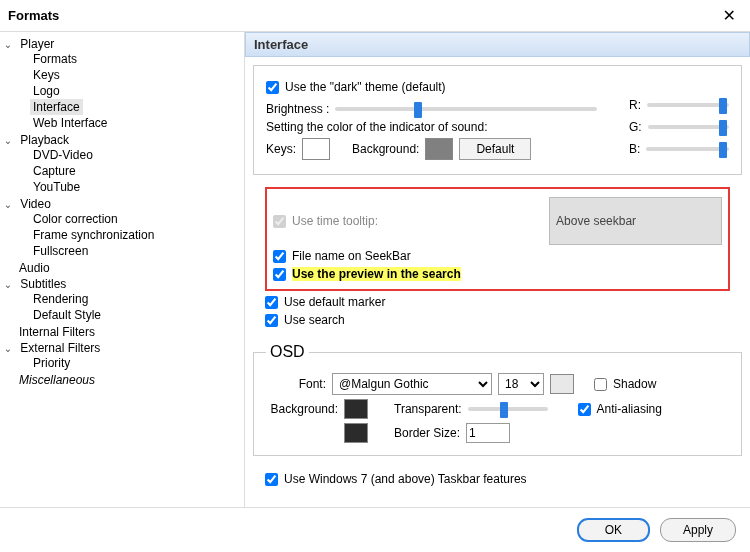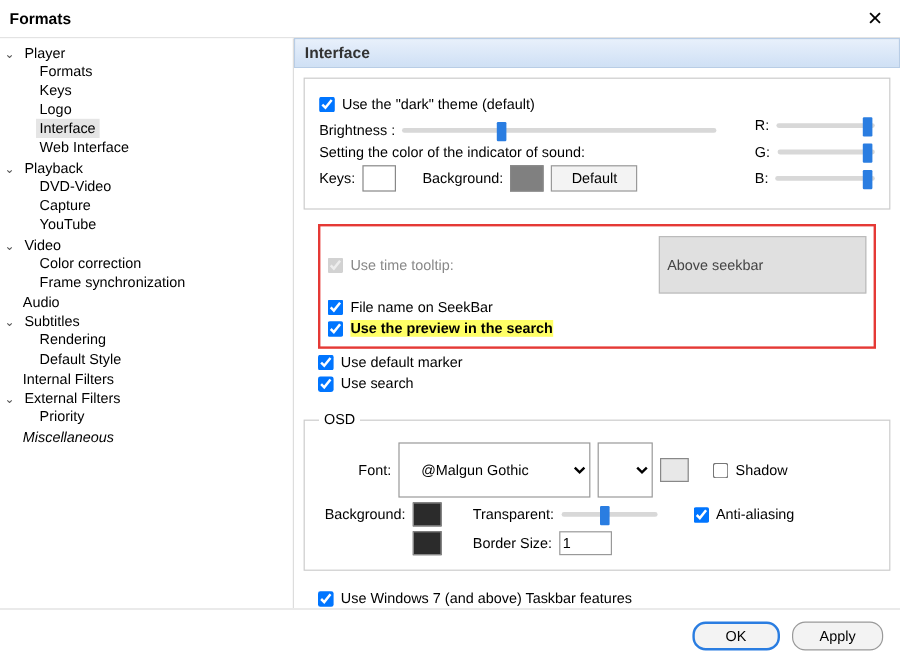--- a/index.html
+++ b/index.html
@@ -25,24 +25,24 @@
 label.cblabel { cursor: pointer; }
 .highlight { background: #ffff66; font-weight: bold; }
 .redbox { border: 2px solid #e53935; padding: 4px 6px; }
 .slider { flex: 1; height: 4px; background: #d8d8d8; position: relative; border-radius: 2px; }
 .thumb { position: absolute; top: -5px; width: 8px; height: 16px; background: #2a7de1; border-radius: 1px; }
 .swatch { width: 28px; height: 22px; border: 1px solid #888; display: inline-block; }
 .swatch.sm { width: 24px; height: 20px; }
 .btn { background: #f3f3f3; border: 1px solid #999; padding: 3px 16px; cursor: pointer; font-size: 12px; }
 .rgbcol { display: flex; flex-direction: column; gap: 8px; margin-left: 20px; width: 100px; }
 .rgbrow { display: flex; align-items: center; gap: 6px; }
-.combo { font-size: 12px; padding: 14px; border: 1px solid #999; background: #fff; }
+.combo { font-size: 12px; padding: 2px; border: 1px solid #999; background: #fff; }
 .num { width: 44px; padding: 2px; border: 1px solid #999; font-size: 12px; }
 fieldset.osd { border: 1px solid #ccc; margin: 8px; padding: 8px 12px; }
-fieldset.osd legend { padding: 0 4px; font-size: 12px; }
+fieldset.osd legend { padding: 0 4px; font-size: 16px; }
 .buttons { position: absolute; bottom: 0; right: 0; left: 0; display: flex; justify-content: flex-end; gap: 10px; padding: 10px 14px; border-top: 1px solid #ddd; background: #fff; }
 .buttons .btn.primary { border: 2px solid #2a7de1; padding: 3px 26px; }
 .buttons .btn { padding: 4px 22px; border-radius: 11px; }
 .disabled-select { background:#e0e0e0; border:1px solid #bbb; padding:16px 6px; flex:1; color:#444; }
 .grow { flex:1; }
 </style>
 </head>
 <body>
 
 <div class="titlebar">
@@ -72,20 +72,21 @@
           <li><span class="tree-label">Capture</span></li>
           <li><span class="tree-label">YouTube</span></li>
         </ul>
       </li>
       <li>
         <span class="tree-toggle">⌄</span>
         <span class="tree-label">Video</span>
         <ul>
           <li><span class="tree-label">Color correction</span></li>
           <li><span class="tree-label">Frame synchronization</span></li>
+          <li><span class="tree-label">Fullscreen</span></li>
         </ul>
       </li>
       <li style="padding-left:14px;">
         <span class="tree-label">Audio</span>
       </li>
       <li>
         <span class="tree-toggle">⌄</span>
         <span class="tree-label">Subtitles</span>
         <ul>
           <li><span class="tree-label">Rendering</span></li>

